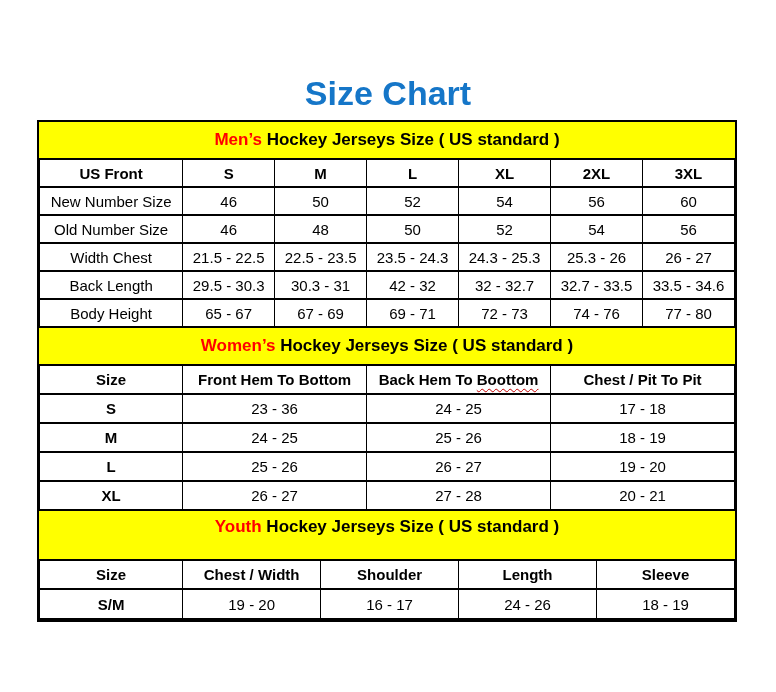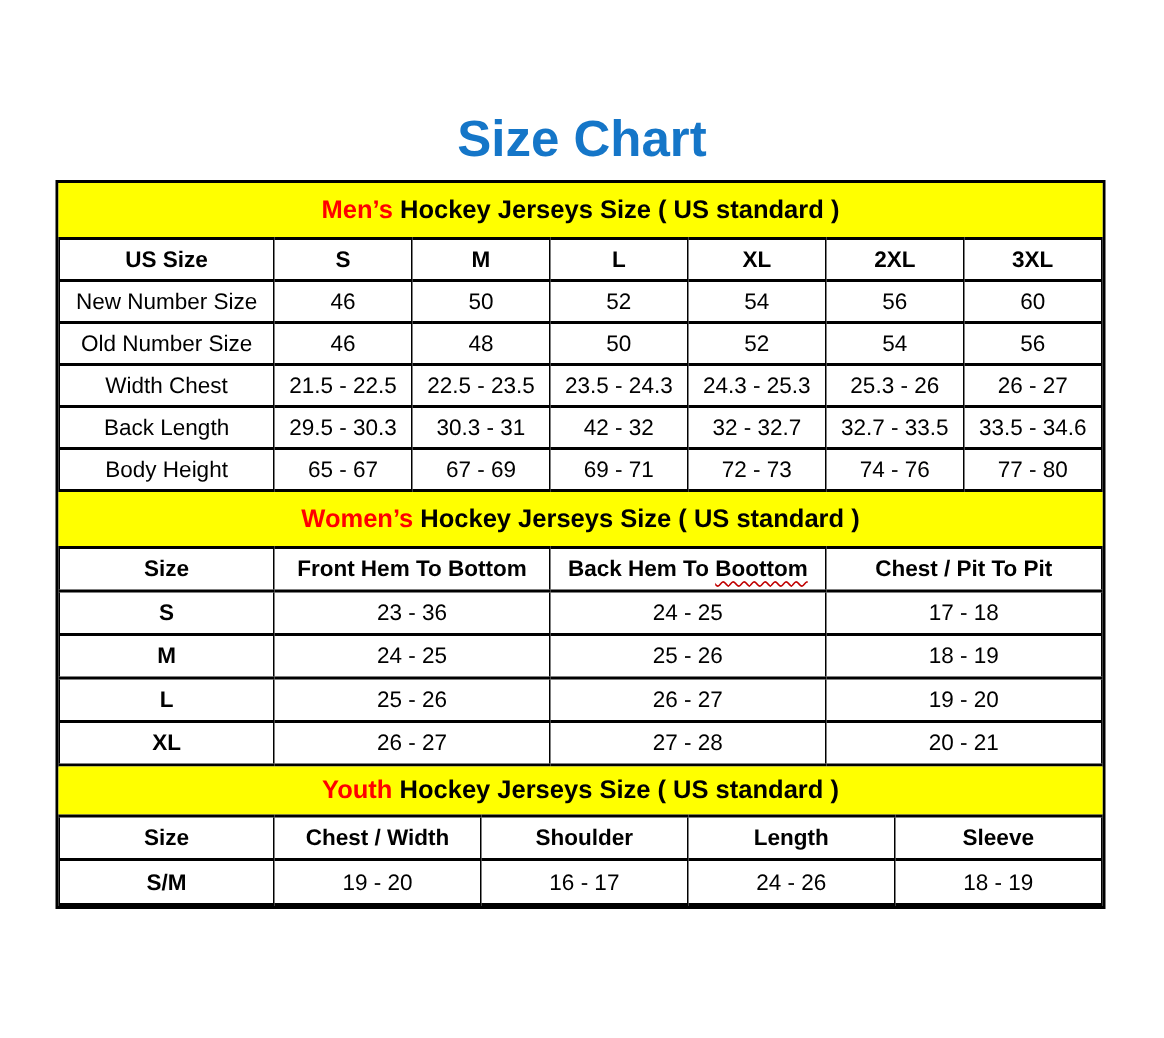--- a/index.html
+++ b/index.html
@@ -29,21 +29,21 @@
   }
   .band {
     background: #FFFF00;
     height: 36px; line-height: 36px;
     text-align: center;
     font-weight: bold;
     font-size: 17px;
     overflow: hidden;
     white-space: nowrap;
   }
-  .band.youth-band { height: 32px; line-height: 32px; }
+  .band.youth-band { height: 48px; line-height: 32px; }
   .band .hl { color: #FF0000; text-align: center; }
   table {
     width: 100%;
     border-collapse: collapse;
     table-layout: fixed;
   }
   th, td {
     border: 1px solid #000;
     border-top-width: 2px;
     border-bottom-width: 2px;
@@ -91,21 +91,21 @@
             <col class="w-label">
             <col class="men-col">
             <col class="men-col">
             <col class="men-col">
             <col class="men-col">
             <col class="men-col">
             <col class="men-col">
           </colgroup>
         <tbody>
             <tr class="header-row">
-              <th>US Size</th>
+              <th>US Front</th>
               <th>S</th>
               <th>M</th>
               <th>L</th>
               <th>XL</th>
               <th>2XL</th>
               <th>3XL</th>
             </tr>
             <tr>
               <td class="row-label">New Number Size</td>
               <td>46</td>

